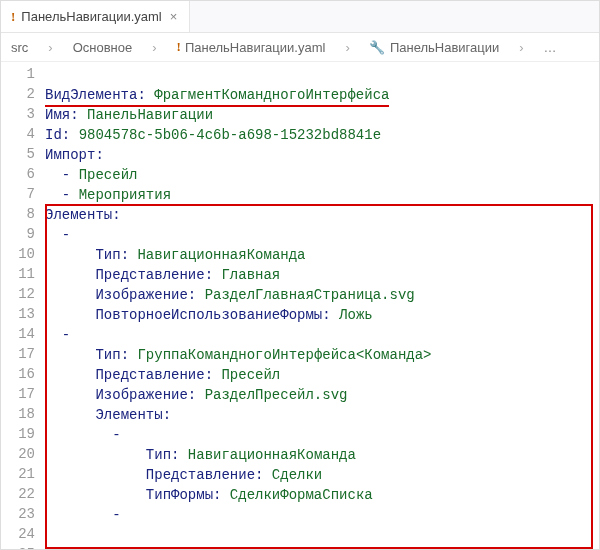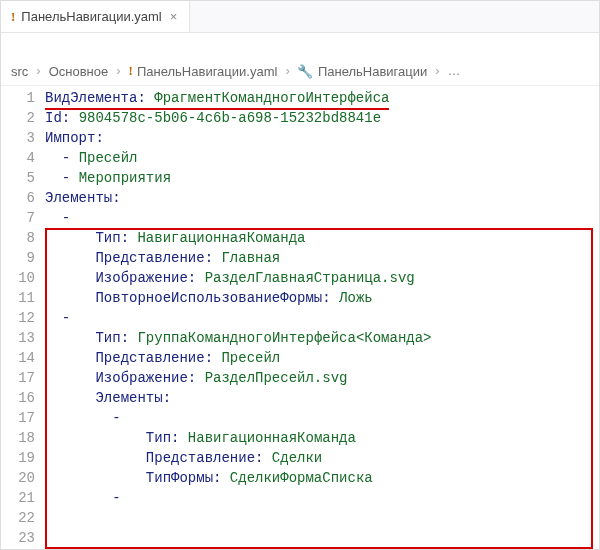--- a/index.html
+++ b/index.html
@@ -7,32 +7,32 @@
   .editor { display: flex; flex-direction: column; height: 100%; border: 1px solid #ddd; }
 
   
   .tabbar { display: flex; align-items: center; height: 32px; border-bottom: 1px solid #e5e5e5; background: #f9f9fc; }
   .tab { display: flex; align-items: center; gap: 6px; padding: 0 10px; height: 100%; background: #fff; border-right: 1px solid #e5e5e5; cursor: pointer; }
   .tab-icon { color: #c26000; font-weight: bold; font-family: Georgia, serif; }
   .tab-label { color: #444; }
   .tab-close { color: #888; padding: 0 2px; }
 
   
-  .breadcrumbs { display: flex; gap: 8px; padding: 6px 10px; color: #666; border-bottom: 1px solid #eee; font-size: 13px; margin-top: 24px; }
+  .breadcrumbs { display: flex; align-items: center; gap: 20px; padding: 6px 10px; color: #666; border-bottom: 1px solid #eee; font-size: 13px; }
   .crumb { display: flex; align-items: center; gap: 4px; white-space: nowrap; }
   .crumb-sep { color: #aaa; }
   .crumb-icon-yaml { color: #c26000; font-weight: bold; font-family: Georgia, serif; }
   .crumb-icon-wrench { color: #555; }
   .ellipsis { color: #888; }
 
   
   .code { display: flex; flex: 1; font-family: Consolas, "Courier New", monospace; font-size: 14px; line-height: 20px; position: relative; overflow: hidden; }
   .gutter { width: 44px; text-align: right; padding: 2px 10px 2px 0; color: #999; user-select: none; background: #fff; }
   .gutter div { height: 20px; }
-  .lines { flex: 1; padding: 2px 0; position: relative; }
+  .lines { flex: 1; padding: 2px 0; position: relative; margin-top: 21px; }
   .line { height: 20px; white-space: pre; }
 
   
   .k { color: #1a237e; }          
   .v { color: #186b28; }          
   .d { color: #1a237e; }          
   .p { color: #1a237e; }          
 
   
   .underline-1 { border-bottom: 2px solid #d40000; display: inline-block; }
@@ -98,20 +98,21 @@
         <div>19</div>
         <div>20</div>
         <div>21</div>
         <div>22</div>
         <div>23</div>
         <div>24</div>
         <div>25</div>
       </div>
     <div class="lines" id="lines">
         <div class="line"><span class="underline-1"><span class="k">ВидЭлемента</span><span class="p">:</span> <span class="v">ФрагментКомандногоИнтерфейса</span></span></div>
+        <div class="line"><span class="k">Имя</span><span class="p">:</span> <span class="v">ПанельНавигации</span></div>
         <div class="line"><span class="k">Id</span><span class="p">:</span> <span class="v">9804578c-5b06-4c6b-a698-15232bd8841e</span></div>
         <div class="line"><span class="k">Импорт</span><span class="p">:</span></div>
         <div class="line">  <span class="d">- </span><span class="v">Пресейл</span></div>
         <div class="line">  <span class="d">- </span><span class="v">Мероприятия</span></div>
         <div class="line"><span class="k">Элементы</span><span class="p">:</span></div>
         <div class="line">  <span class="d">-</span></div>
         <div class="line">      <span class="k">Тип</span><span class="p">:</span> <span class="v">НавигационнаяКоманда</span></div>
         <div class="line">      <span class="k">Представление</span><span class="p">:</span> <span class="v">Главная</span></div>
         <div class="line">      <span class="k">Изображение</span><span class="p">:</span> <span class="v">РазделГлавнаяСтраница.svg</span></div>
         <div class="line">      <span class="k">ПовторноеИспользованиеФормы</span><span class="p">:</span> <span class="v">Ложь</span></div>

